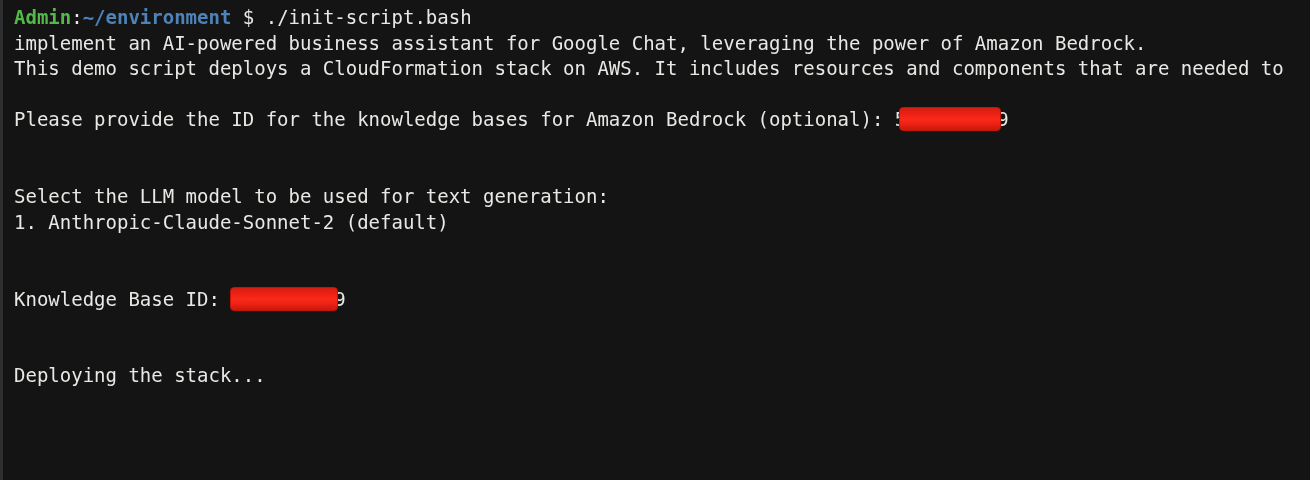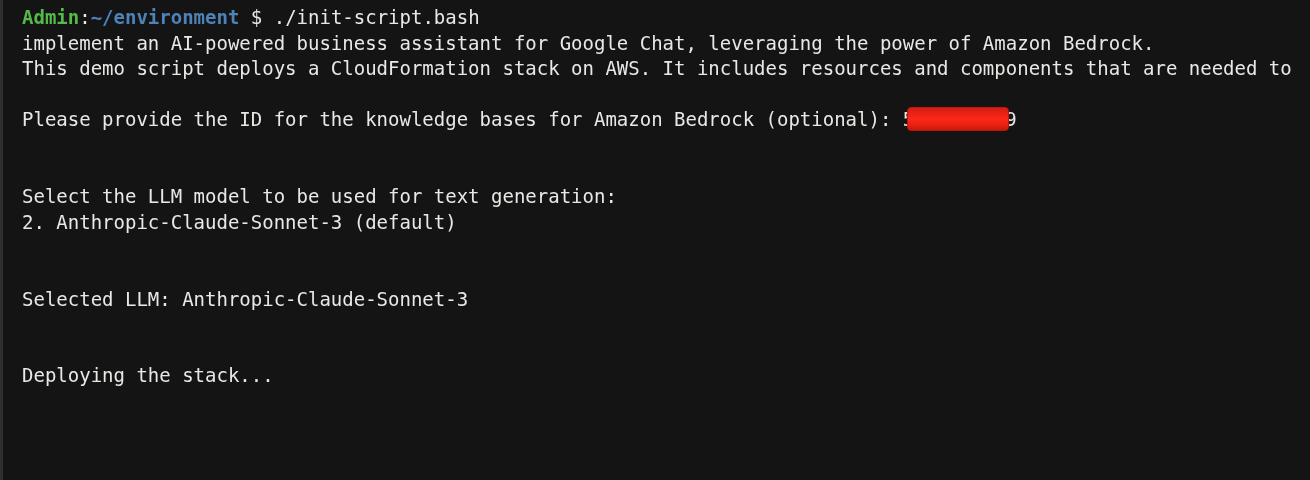--- a/index.html
+++ b/index.html
@@ -17,21 +17,21 @@
     width: 1310px;
     height: 480px;
     background: var(--bg);
     overflow: hidden;
     font-family: "DejaVu Sans Mono", "Liberation Mono", monospace;
   }
   .terminal {
     position: relative;
     width: 1310px;
     height: 480px;
-    padding: 5px 0 0 22px;
+    padding: 5px 0 0 14px;
     color: var(--fg);
     font-size: 19px;
     line-height: 25.6px;
   }
   .edge-strip {
     position: absolute;
     left: 0; top: 0; bottom: 0;
     width: 3px;
     background: var(--edge-strip);
   }
@@ -71,25 +71,25 @@
   <div class="line">This demo script deploys a CloudFormation stack on AWS. It includes resources and components that are needed to</div>
 
   <div class="line"></div>
 
   <div class="line"><span>Please provide the ID for the knowledge bases for Amazon Bedrock (optional): </span><span class="peek">5</span><span class="redact r1"></span><span class="peek after">9</span></div>
 
   <div class="line"></div>
   <div class="line"></div>
 
   <div class="line">Select the LLM model to be used for text generation:</div>
-  <div class="line">2. Anthropic-Claude-Sonnet-3 (default)</div>
+  <div class="line">1. Anthropic-Claude-Sonnet-2 (default)</div>
 
   <div class="line"></div>
   <div class="line"></div>
 
+  <div class="line"><span>Knowledge Base ID: </span><span class="redact r2"></span><span class="peek after">9</span></div>
 
-  <div class="line"><span>Selected LLM: </span><span>Anthropic-Claude-Sonnet-3</span></div>
 
   <div class="line"></div>
   <div class="line"></div>
 
   <div class="line">Deploying the stack...</div>
 </div>
 
 </body></html>

